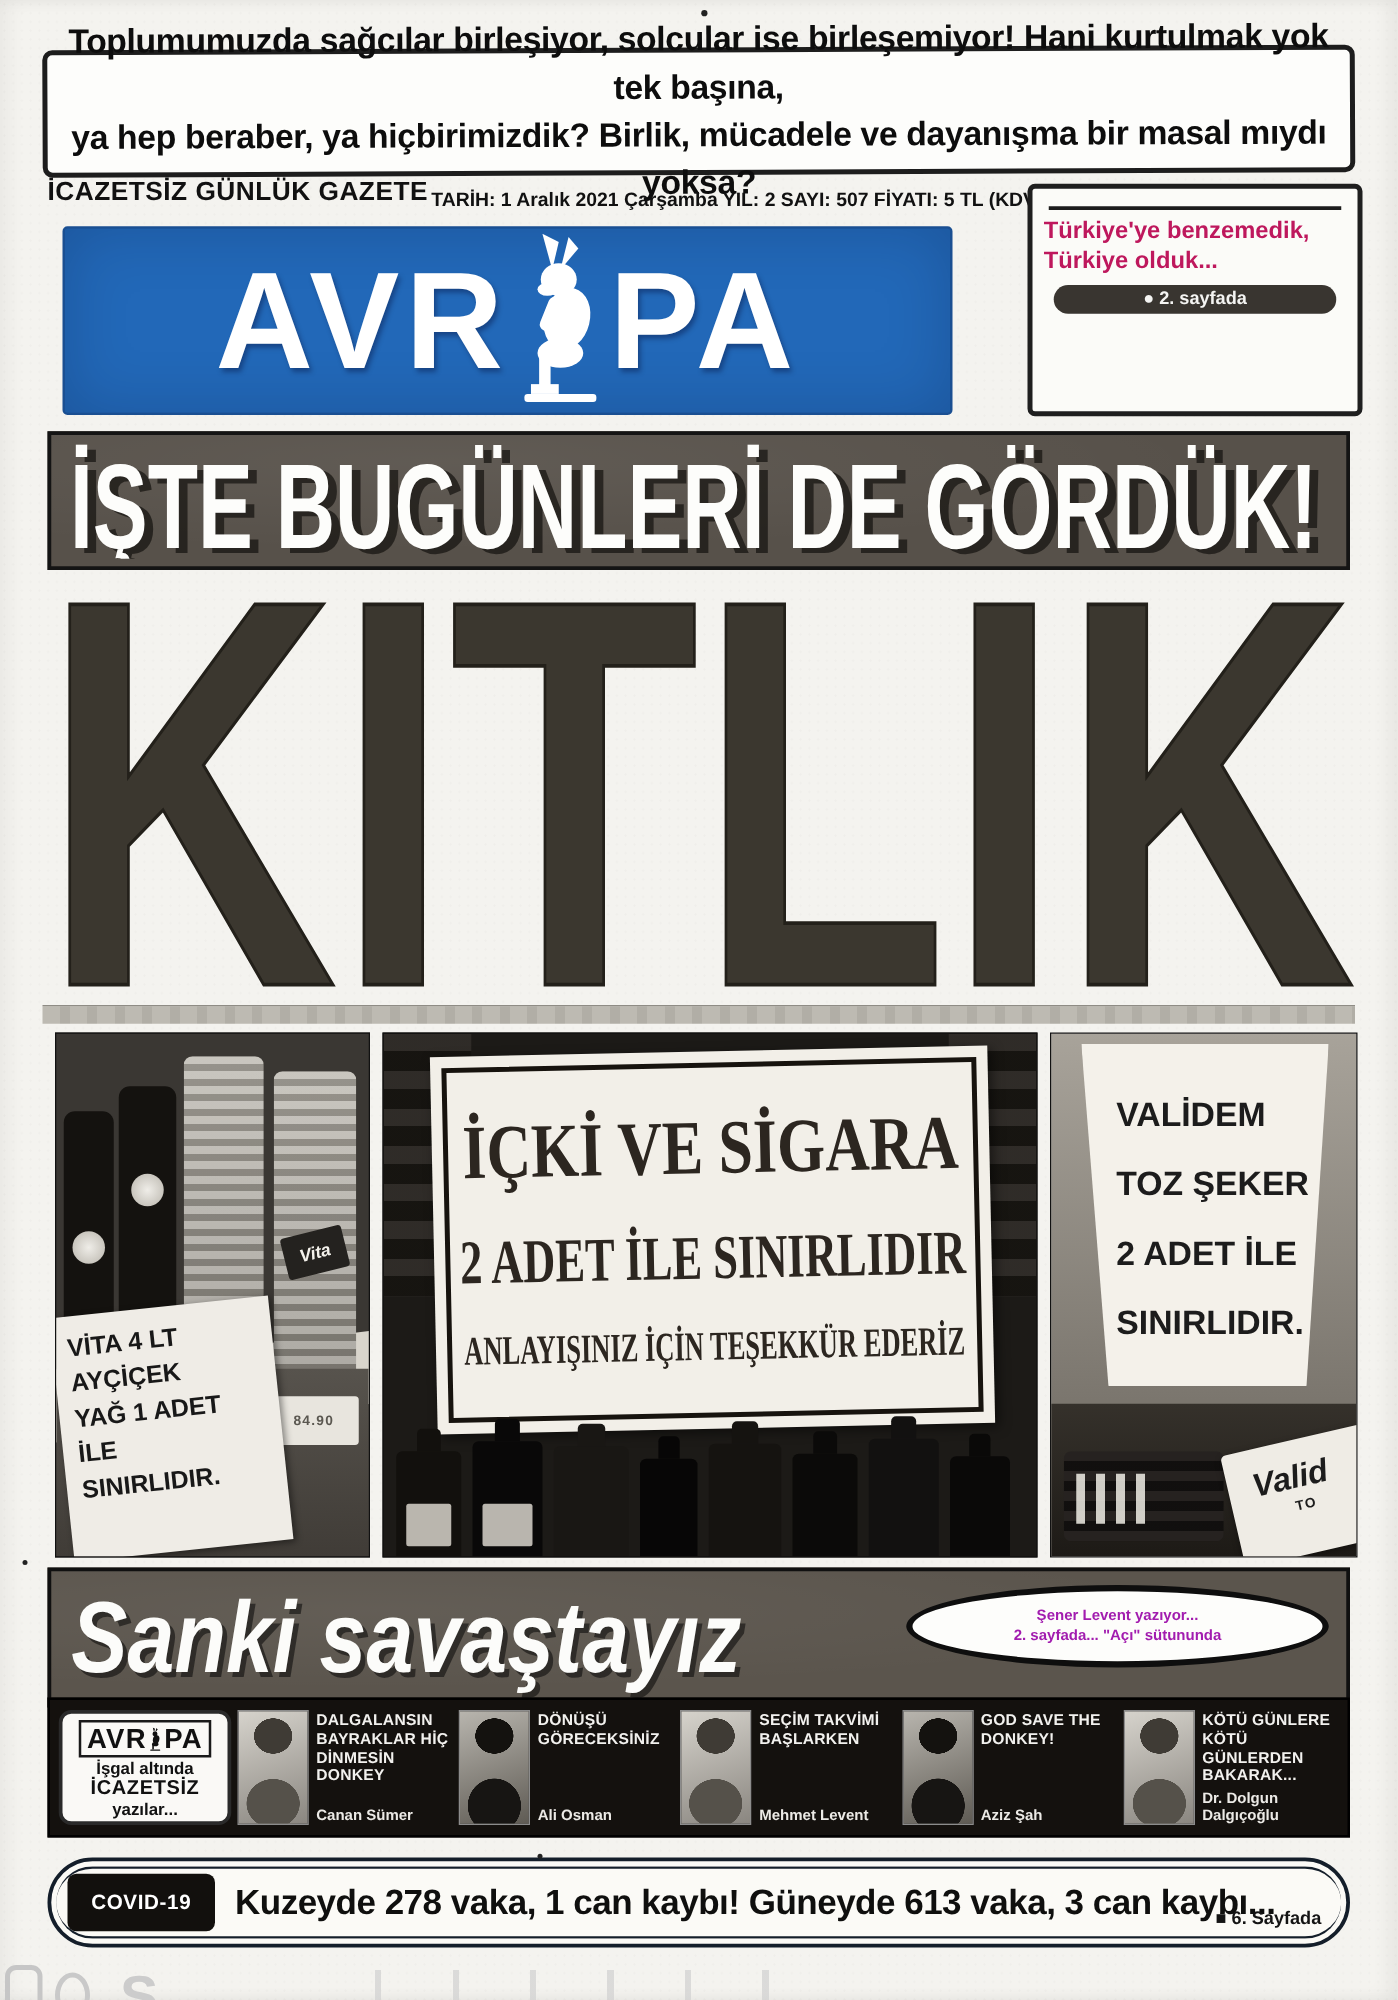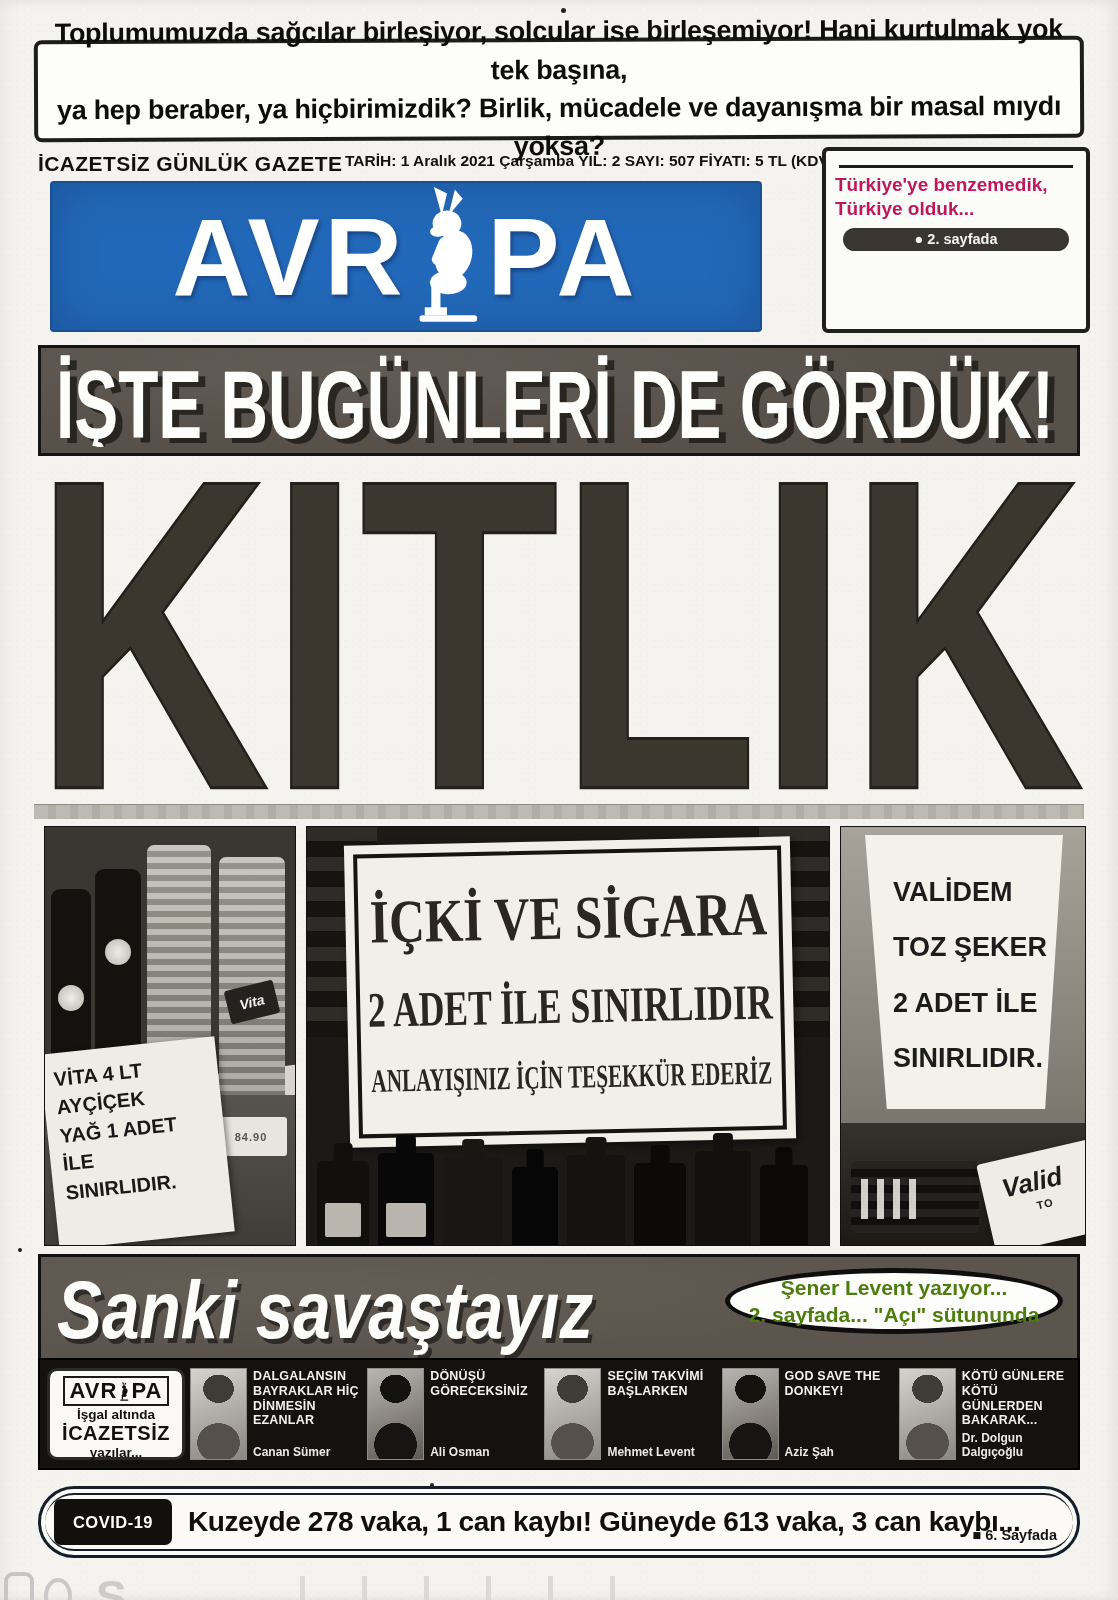--- a/index.html
+++ b/index.html
@@ -16,21 +16,21 @@
   
   .quote-banner {
     position:absolute; left:34px; top:38px; width:1050px; height:102px;
     background:#fdfdfb; border:4px solid #1d1d1d; border-radius:8px;
     display:flex; flex-direction:column; justify-content:center; text-align:center;
     font-weight:bold; font-size:27px; line-height:1.42; color:#0d0d0d;
     letter-spacing:-0.3px; transform:rotate(-0.25deg);
   }
 
   
-  .gazette-label { position:absolute; left:38px; top:152px; font-weight:bold; font-size:21px; letter-spacing:0.4px; color:#111; }
+  .gazette-label { position:absolute; left:38px; top:142px; font-weight:bold; font-size:21px; letter-spacing:0.4px; color:#111; }
   .issue-info   { position:absolute; left:345px; top:152px; font-weight:bold; font-size:15.5px; color:#111; }
 
   
   .masthead {
     position:absolute; left:50px; top:181px; width:712px; height:151px;
     background:#2268b8; border:2px solid #1a4f92; border-radius:4px;
     display:flex; align-items:center; justify-content:center;
     box-shadow: inset 0 0 50px rgba(0,0,30,.18);
   }
   .masthead .logo-txt {
@@ -175,38 +175,38 @@
   }
   .sanki-title {
     margin-left:16px; font-size:71px; font-weight:bold; font-style:italic; color:#fcfcfa;
     letter-spacing:0px; transform:scale(.95,1.14); transform-origin:left center; white-space:nowrap;
     text-shadow:4px 4px 0 rgba(8,8,8,.55);
   }
   .sanki-oval {
     position:absolute; right:14px; top:11px; width:338px; height:66px;
     background:#fdfdfb; border:5px solid #0e0e0e; border-radius:50%;
     display:flex; flex-direction:column; align-items:center; justify-content:center;
-    font-weight:bold; font-size:21px; color:#4d7c0f; line-height:1.3; text-align:center;
+    font-weight:bold; font-size:12px; color:#a21caf; line-height:1.3; text-align:center;
   }
 
   
   .colstrip {
     position:absolute; left:38px; top:1358px; width:1042px; height:112px;
     background:#14110e; border:2px solid #000;
     display:flex; align-items:stretch; gap:5px; padding:8px 7px;
   }
   .colstrip .logo-box {
     width:138px; flex:none; background:#faf9f6; border:3px solid #2a2a2a; border-radius:10px;
     text-align:center; padding-top:3px; color:#111;
   }
   .mini-logo { display:inline-flex; align-items:center; border:2px solid #1a1a1a; padding:0 5px; margin-top:2px;
     font-weight:bold; font-size:22px; letter-spacing:1px; }
   .mini-logo svg { width:12px; height:19px; margin:0 1px; }
   .logo-box .l1 { font-weight:bold; font-size:13.5px; margin-top:1px; }
-  .logo-box .l2 { font-weight:bold; font-size:20px; letter-spacing:.5px; }
+  .logo-box .l2 { font-weight:bold; font-size:16px; letter-spacing:.5px; }
   .logo-box .l3 { font-weight:bold; font-size:13.5px;text-align:center; }
   .cunit { flex:1; display:flex; gap:6px; min-width:0; }
   .cphoto { width:57px; height:100%; flex:none; border:1px solid #8c8c8c;
     background:
       radial-gradient(ellipse 46% 26% at 50% 22%, #3f3b35 0 60%, transparent 61%),
       radial-gradient(ellipse 64% 36% at 50% 82%, #55514a 0 60%, transparent 61%),
       linear-gradient(160deg,#d6d3cc,#8a8680); }
   .cphoto.dark { background:
       radial-gradient(ellipse 46% 26% at 50% 22%, #14120f 0 60%, transparent 61%),
       radial-gradient(ellipse 64% 40% at 50% 84%, #171513 0 60%, transparent 61%),
@@ -389,21 +389,21 @@
         <span>PA</span>
       </span>
       <div class="l1">İşgal altında</div>
       <div class="l2">İCAZETSİZ</div>
       <div class="l3">yazılar...</div>
     </div>
 
     <div class="cunit">
       <div class="cphoto"></div>
       <div class="ctext">
-        <div class="ctitle">DALGALANSIN BAYRAKLAR HİÇ DİNMESİN EZANLAR</div>
+        <div class="ctitle">DALGALANSIN BAYRAKLAR HİÇ DİNMESİN DONKEY</div>
         <div class="cname">Canan Sümer</div>
       </div>
     </div>
     <div class="cunit">
       <div class="cphoto dark"></div>
       <div class="ctext">
         <div class="ctitle">DÖNÜŞÜ GÖRECEKSİNİZ</div>
         <div class="cname">Ali Osman</div>
       </div>
     </div>

